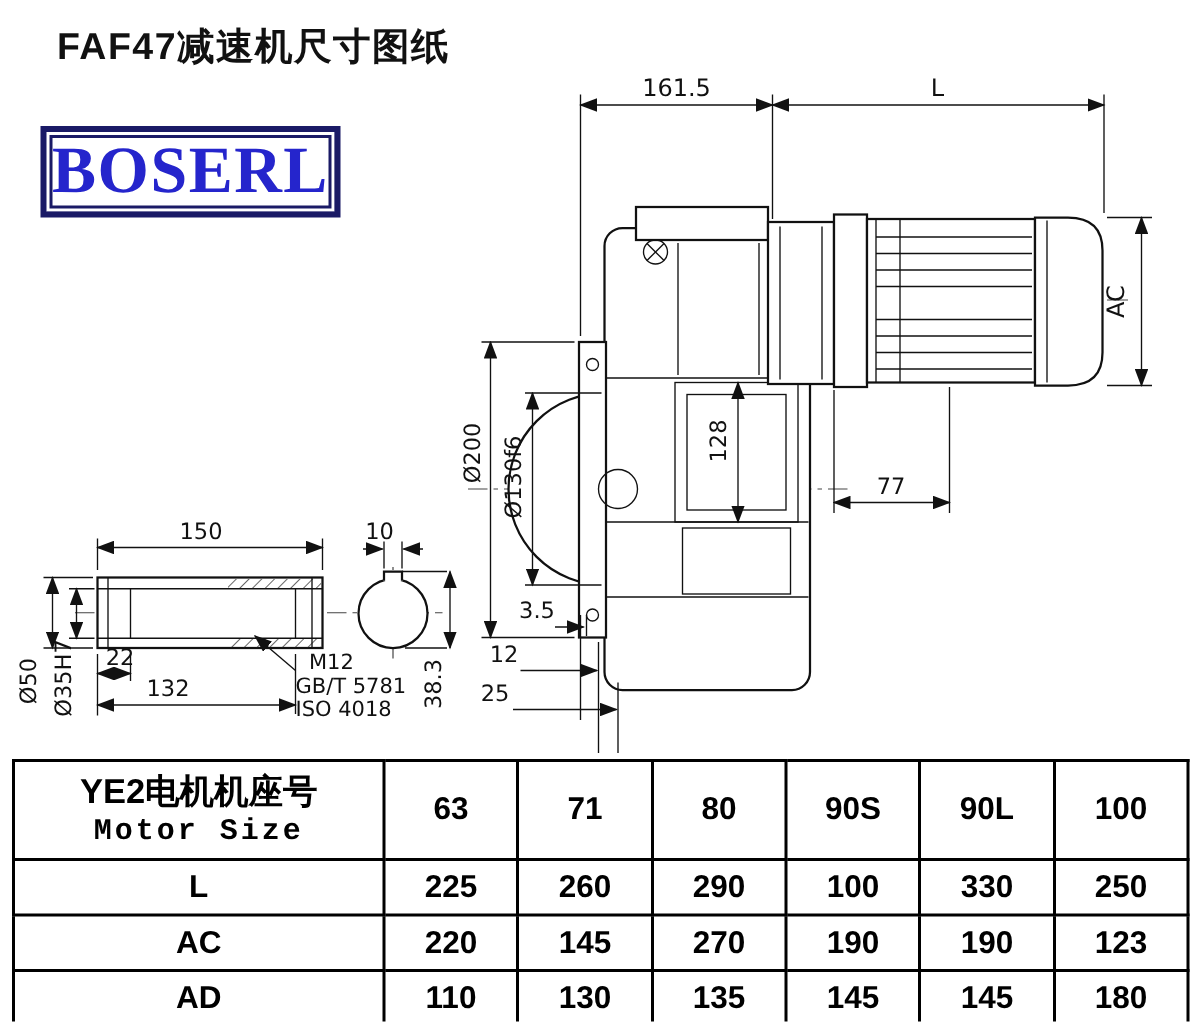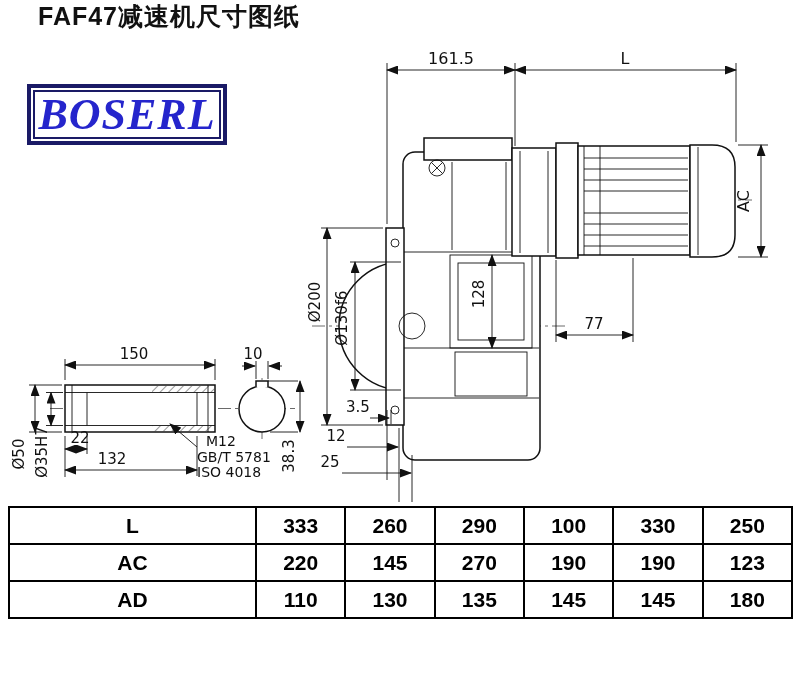--- a/index.html
+++ b/index.html
@@ -1,21 +1,21 @@
 <!DOCTYPE html>
 <html><head>
 <meta charset="utf-8">
 <style>
   html,body{margin:0;padding:0;}
   body{width:800px;height:681px;background:#ffffff;position:relative;overflow:hidden;
        font-family:"Liberation Sans",sans-serif;color:#111;}
-  .title{position:absolute;left:38px;top:0;font-size:25px;font-weight:bold;letter-spacing:1px;}
+  .title{position:absolute;left:38px;top:14px;font-size:25px;font-weight:bold;letter-spacing:1px;}
   .logo{position:absolute;left:27px;top:84px;width:192px;height:53px;background:#fff;
         border:4px solid #1a1a66;box-shadow:inset 0 0 0 2px #fff, inset 0 0 0 4px #1a1a66;
-        display:flex;align-items:center;justify-content:center;font-style:italic;}
+        display:flex;align-items:flex-start;justify-content:center;}
   .logo span{font-family:"Liberation Serif",serif;font-size:44px;font-weight:bold;color:#2525cc;letter-spacing:1px;}
   svg.draw{position:absolute;left:0;top:0;}
   svg .ln{stroke:#111;stroke-width:1.5;fill:#fff;}
   svg .nf{stroke:#111;stroke-width:1.5;fill:none;}
   svg .thin{stroke:#111;stroke-width:0.9;fill:none;}
   svg .dim{stroke:#111;stroke-width:0.9;fill:none;}
   svg .cl{stroke:#444;stroke-width:0.8;fill:none;stroke-dasharray:13 4 3 4;}
   svg text{font-family:"DejaVu Sans",sans-serif;font-size:15px;fill:#111;}
   svg text.big{font-size:16px;}
   svg text.sm{font-size:14px;}
@@ -210,23 +210,35 @@
   <colgroup>
     <col style="width:247px">
       <col>
       <col>
       <col>
       <col>
       <col>
       <col>
   </colgroup>
   <tbody>
+      <tr class="hd">
+    <td>
+      <div class="cn">YE2电机机座号</div>
+      <div class="en">Motor Size</div>
+    </td>
+    <td class="sz">63</td>
+    <td class="sz">71</td>
+    <td class="sz">80</td>
+    <td class="sz">90S</td>
+    <td class="sz">90L</td>
+    <td class="sz">100</td>
+  </tr>
   <tr class="dr">
     <td class="rl">L</td>
-    <td class="val">333</td>
+    <td class="val">225</td>
     <td class="val">260</td>
     <td class="val">290</td>
     <td class="val">100</td>
     <td class="val">330</td>
     <td class="val">250</td>
   </tr>
   <tr class="dr">
     <td class="rl">AC</td>
     <td class="val">220</td>
     <td class="val">145</td>

